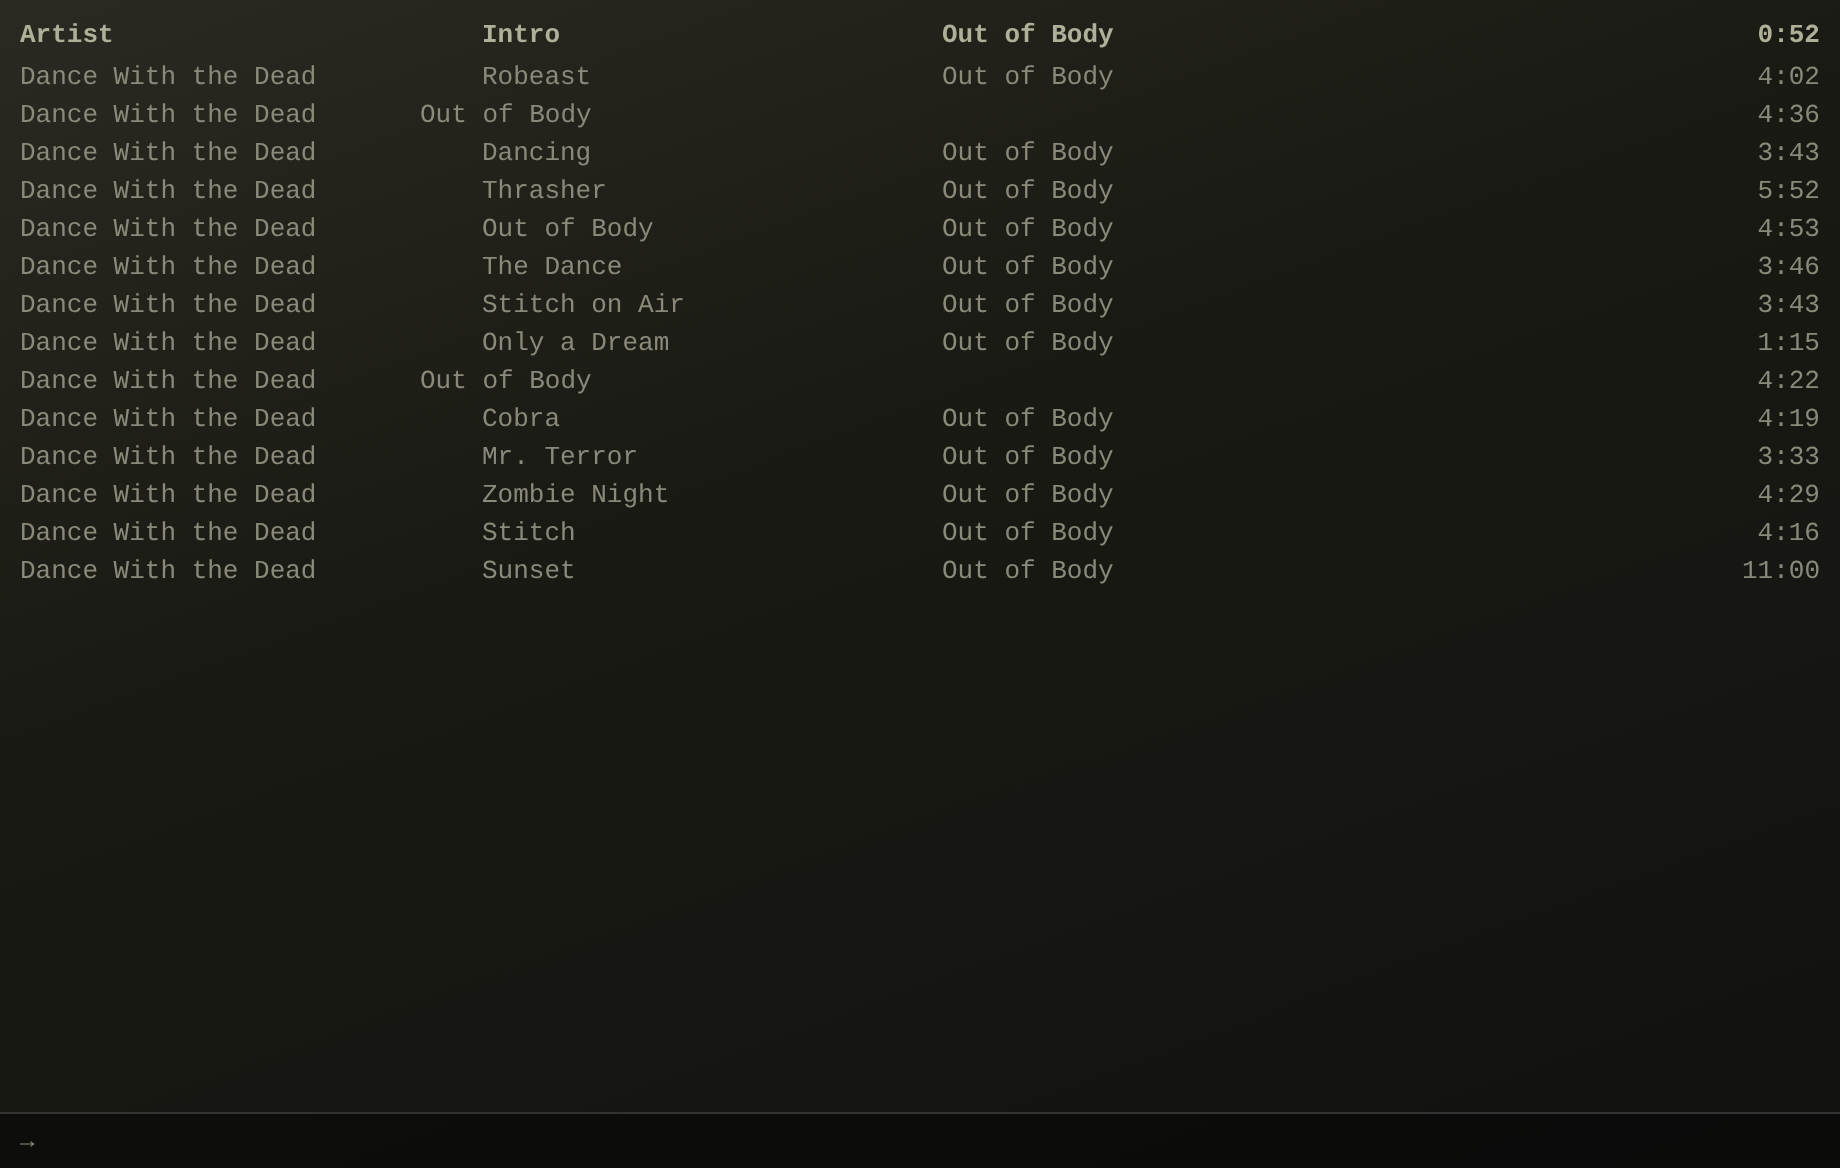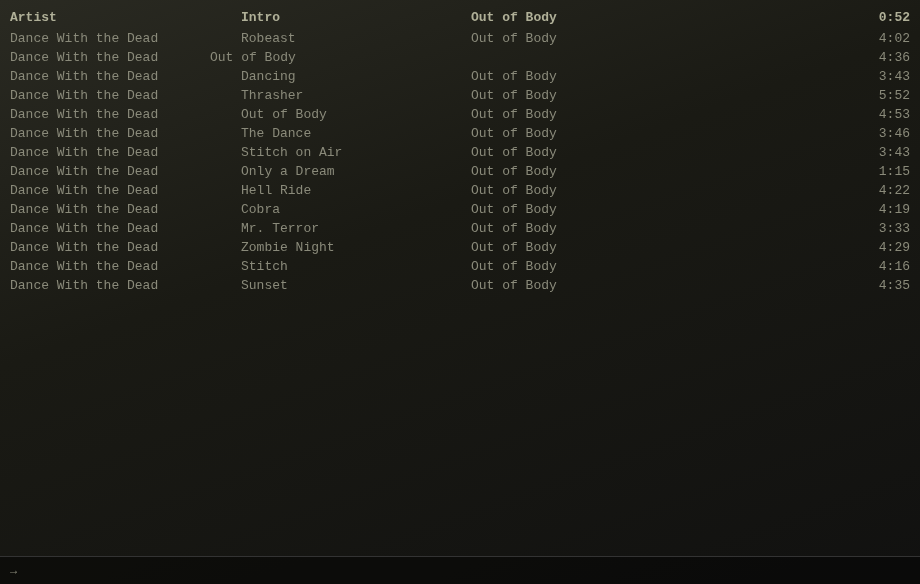--- a/index.html
+++ b/index.html
@@ -141,21 +141,20 @@
       <div class="col-duration">3:43</div>
     </div>
     <div class="track-row">
       <div class="col-artist">Dance With the Dead</div>
       <div class="col-title">Only a Dream</div>
       <div class="col-album">Out of Body</div>
       <div class="col-duration">1:15</div>
     </div>
     <div class="track-row">
       <div class="col-artist">Dance With the Dead</div>
-      <div class="col-title">Hell Ride</div>
       <div class="col-album">Out of Body</div>
       <div class="col-duration">4:22</div>
     </div>
     <div class="track-row">
       <div class="col-artist">Dance With the Dead</div>
       <div class="col-title">Cobra</div>
       <div class="col-album">Out of Body</div>
       <div class="col-duration">4:19</div>
     </div>
     <div class="track-row">
@@ -173,19 +172,19 @@
     <div class="track-row">
       <div class="col-artist">Dance With the Dead</div>
       <div class="col-title">Stitch</div>
       <div class="col-album">Out of Body</div>
       <div class="col-duration">4:16</div>
     </div>
     <div class="track-row">
       <div class="col-artist">Dance With the Dead</div>
       <div class="col-title">Sunset</div>
       <div class="col-album">Out of Body</div>
-      <div class="col-duration">4:35</div>
+      <div class="col-duration">11:00</div>
     </div>
   </div>
 
 <div class="bottom-bar">
   <span class="arrow-icon">→</span>
 </div>
 
 </body></html>

